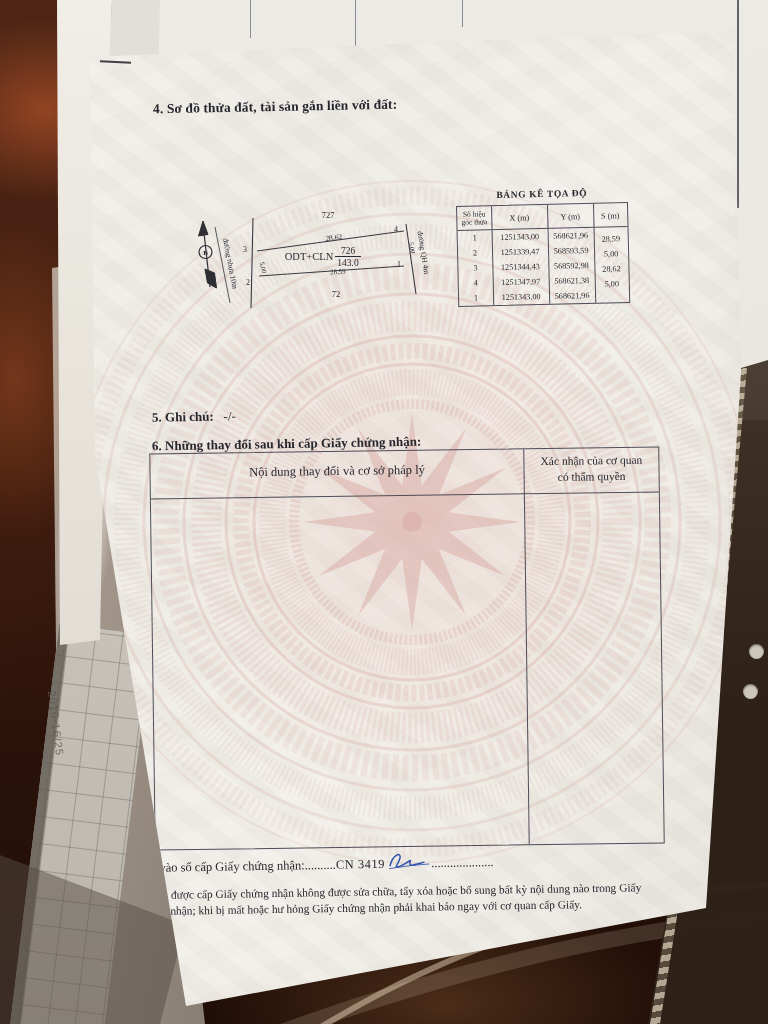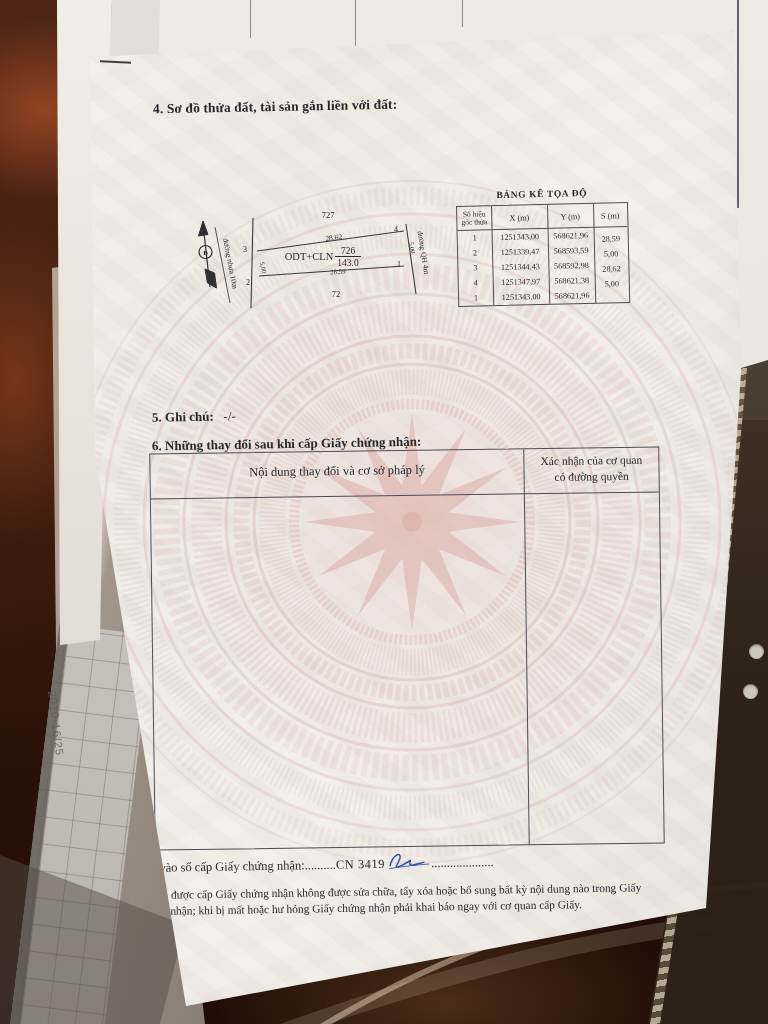--- a/index.html
+++ b/index.html
@@ -230,21 +230,21 @@
       <span>-/-</span>
     </div>
     <div class="t s6">6. Những thay đổi sau khi cấp Giấy chứng nhận:</div>
 
     <div class="changes">
       <div class="vdiv"></div>
       <div class="hdiv"></div>
       <div class="h1">Nội dung thay đổi và cơ sở pháp lý</div>
       <div class="h2">
         <span>Xác nhận của cơ quan</span><br>
-        <span>có đường quyền</span>
+        <span>có thẩm quyền</span>
       </div>
     </div>
 
     <div class="t registry">
       <span>Số vào sổ cấp Giấy chứng nhận:</span><span>..........</span><span class="num">CN 3419</span>
       <svg width="46" height="24" viewBox="0 0 46 24">
         <path d="M4 16 C 7 4, 16 2, 14 9 C 12 15, 7 19, 13 17 C 22 14, 26 8, 24 13 C 22 18, 30 15, 38 13" stroke="#2a4fae" stroke-width="1.4" fill="none" stroke-linecap="round"></path>
         <path d="M3 19 C 14 17, 26 16, 43 15" stroke="#2a4fae" stroke-width="1" fill="none" opacity=".8"></path>
       </svg>
       <span>....................</span>

